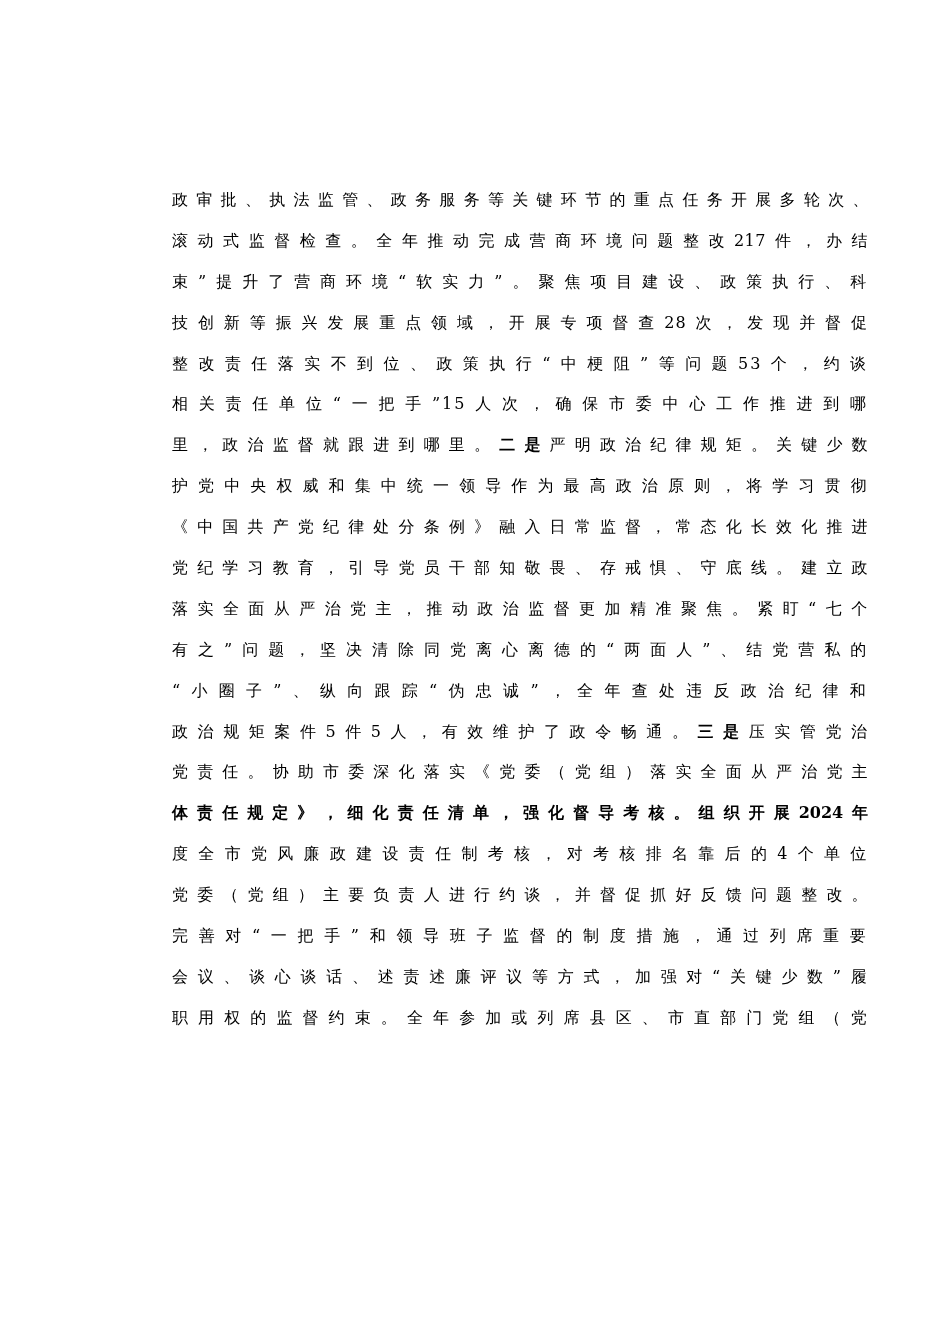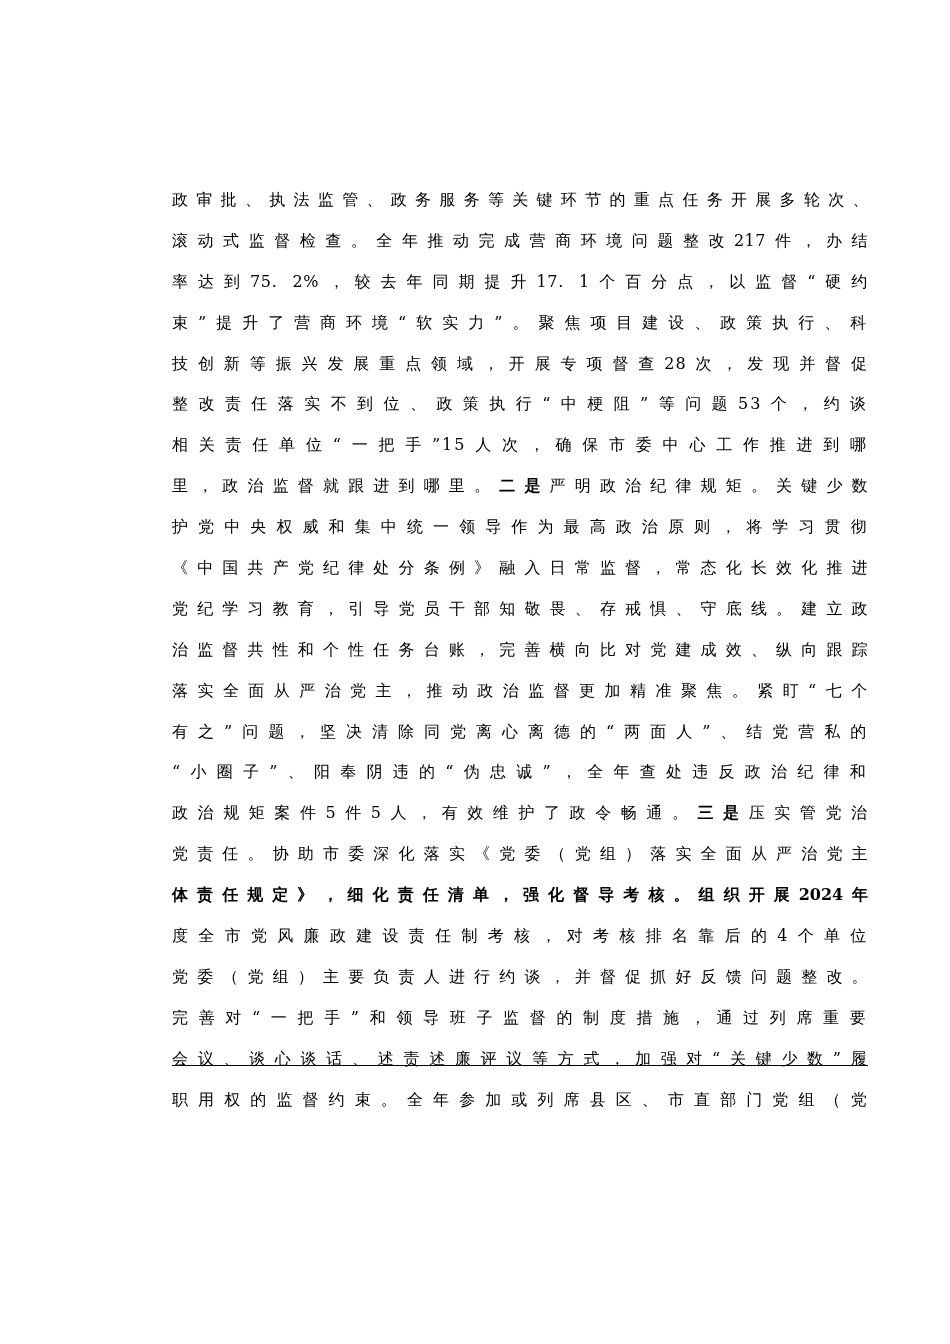--- a/index.html
+++ b/index.html
@@ -23,35 +23,33 @@
   }
   .bold { font-weight: bold; }
 </style>
 </head>
 <body>
 
 <div class="page">
   <div class="body-text">
     <span class="line" style="letter-spacing: -0.517857px; display: block;"><span>政审批、执法监管、政务服务等关键环节的重点任务开展多轮次、</span></span>
     <span class="line" style="letter-spacing: 0.436942px; display: block;"><span>滚动式监督检查。全年推动完成营商环境问题整改217件，办结</span></span>
-    <span class="line" style="letter-spacing: 0.656738px; display: block;"><span>率达到75. 2%，较去年同期提升17. 1个百分点，以监督“硬约</span></span>
     <span class="line" style="letter-spacing: 1.70081px; display: block;"><span>束”提升了营商环境“软实力”。聚焦项目建设、政策执行、科</span></span>
     <span class="line" style="letter-spacing: 1.03009px; display: block;"><span>技创新等振兴发展重点领域，开展专项督查28次，发现并督促</span></span>
     <span class="line" style="letter-spacing: 1.91725px; display: block;"><span>整改责任落实不到位、政策执行“中梗阻”等问题53个，约谈</span></span>
     <span class="line" style="letter-spacing: 1.91725px; display: block;"><span>相关责任单位“一把手”15人次，确保市委中心工作推进到哪</span></span>
     <span class="line" style="letter-spacing: 0.37037px; display: block;"><span>里，政治监督就跟进到哪里。</span><span class="bold">二是</span><span>严明政治纪律规矩。关键少数</span></span>
     <span class="line" style="letter-spacing: 1.32692px; display: block;"><span>护党中央权威和集中统一领导作为最高政治原则，将学习贯彻</span></span>
     <span class="line" style="letter-spacing: 0.37037px; display: block;"><span>《中国共产党纪律处分条例》融入日常监督，常态化长效化推进</span></span>
     <span class="line" style="letter-spacing: 0.37037px; display: block;"><span>党纪学习教育，引导党员干部知敬畏、存戒惧、守底线。建立政</span></span>
-    <span class="line" style="letter-spacing: 0.37037px; display: block;"><span>治监督共性和个性任务台账，完善横向比对党建成效、纵向跟踪</span></span>
     <span class="line" style="letter-spacing: 0.813657px; display: block;"><span>落实全面从严治党主，推动政治监督更加精准聚焦。紧盯“七个</span></span>
     <span class="line" style="letter-spacing: 1.70081px; display: block;"><span>有之”问题，坚决清除同党离心离德的“两面人”、结党营私的</span></span>
-    <span class="line" style="letter-spacing: 2.1441px; display: block;"><span>“小圈子”、阳奉阴违的“伪忠诚”，全年查处违反政治纪律和</span></span>
+    <span class="line" style="letter-spacing: 2.1441px; display: block;"><span>“小圈子”、纵向跟踪“伪忠诚”，全年查处违反政治纪律和</span></span>
     <span class="line" style="letter-spacing: 1.03009px; display: block;"><span>政治规矩案件5件5人，有效维护了政令畅通。</span><span class="bold">三是</span><span>压实管党治</span></span>
     <span class="line" style="letter-spacing: 0.37037px; display: block;"><span>党责任。协助市委深化落实《党委（党组）落实全面从严治党主</span></span>
     <span class="line" style="letter-spacing: -0.115841px; display: block; font-weight: bold;"><span>体责任规定》，细化责任清单，强化督导考核。组织开展2024年</span></span>
     <span class="line" style="letter-spacing: 1.66947px; display: block;"><span>度全市党风廉政建设责任制考核，对考核排名靠后的4个单位</span></span>
     <span class="line" style="letter-spacing: 0.37037px; display: block;"><span>党委（党组）主要负责人进行约谈，并督促抓好反馈问题整改。</span></span>
     <span class="line" style="letter-spacing: 2.2476px; display: block;"><span>完善对“一把手”和领导班子监督的制度措施，通过列席重要</span></span>
-    <span class="line" style="letter-spacing: 1.25694px; display: block; text-decoration: underline;"><span>会议、谈心谈话、述责述廉评议等方式，加强对“关键少数”履</span></span>
+    <span class="line" style="letter-spacing: 1.25694px; display: block;"><span>会议、谈心谈话、述责述廉评议等方式，加强对“关键少数”履</span></span>
     <span class="line" style="letter-spacing: 1.32692px; display: block;"><span>职用权的监督约束。全年参加或列席县区、市直部门党组（党</span></span>
   </div>
 </div>
 
 </body></html>

